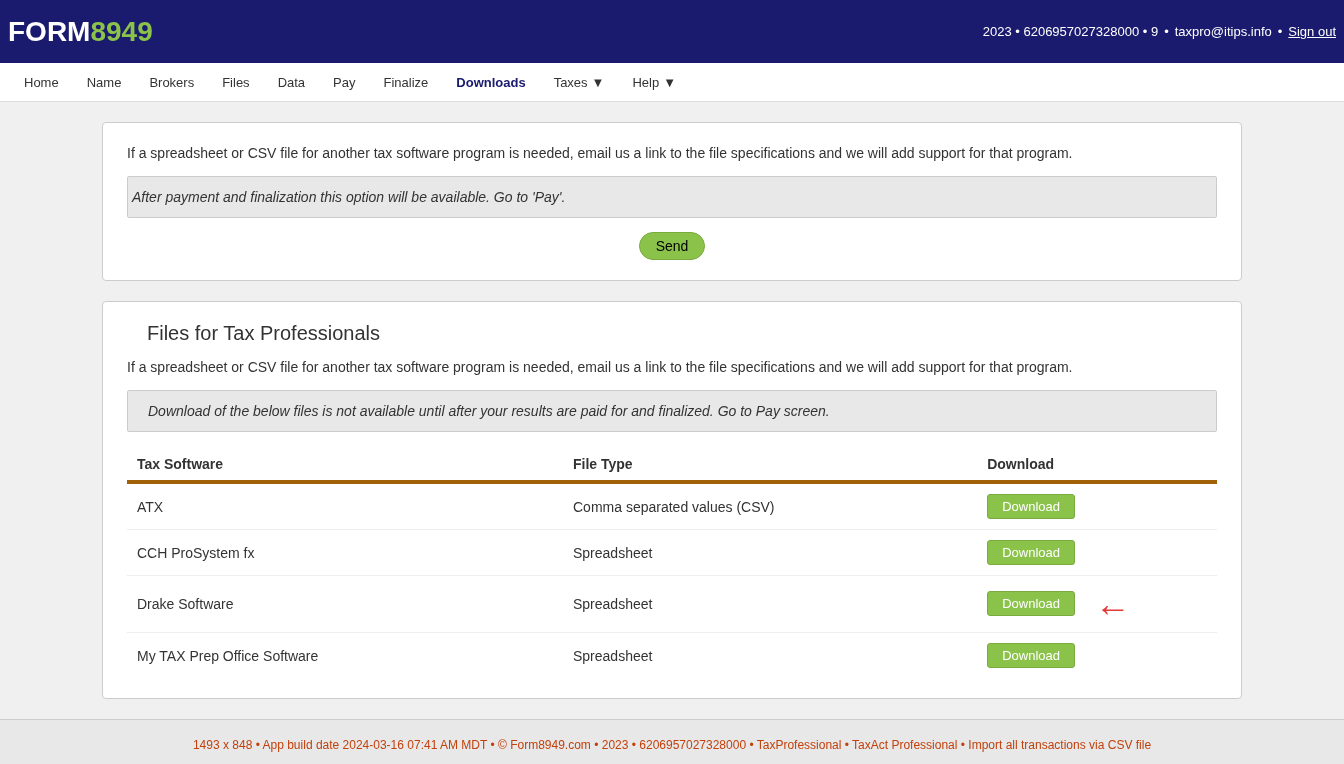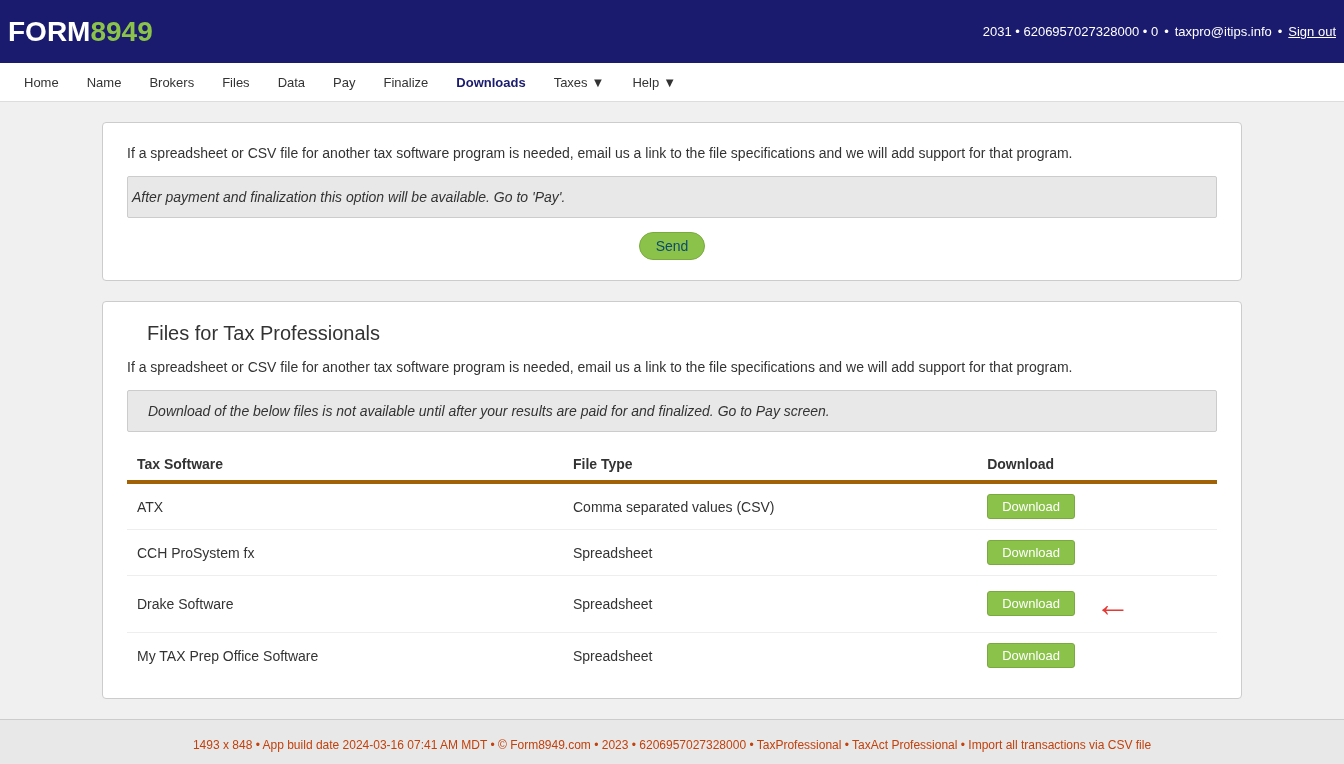--- a/index.html
+++ b/index.html
@@ -94,21 +94,21 @@
       margin: 12px 0;
     }
 
     .send-btn-wrap {
       text-align: center;
       margin-top: 14px;
     }
     .send-btn {
       background: #8bc34a;
       border: 1px solid #7aaa3f;
-      color: #0c4a6e;
+      color: #000000;
       padding: 5px 16px;
       font-size: 14px;
       cursor: pointer;
       border-radius: 14px;
     }
 
     
     .section-title {
       font-size: 20px;
       font-weight: normal;
@@ -188,21 +188,21 @@
   </style>
 </head>
 <body>
 
 <header class="header">
   <div class="logo">
     <span class="logo-form">FORM</span>
     <span class="logo-8949">8949</span>
   </div>
   <div class="header-right">
-    <span>2031 • 6206957027328000 • 0</span>
+    <span>2023 • 6206957027328000 • 9</span>
     <span>•</span>
     <span>taxpro@itips.info</span>
     <span>•</span>
     <a>Sign out</a>
   </div>
 </header>
 
 <nav class="nav">
   <a>Home</a>
   <a>Name</a>

